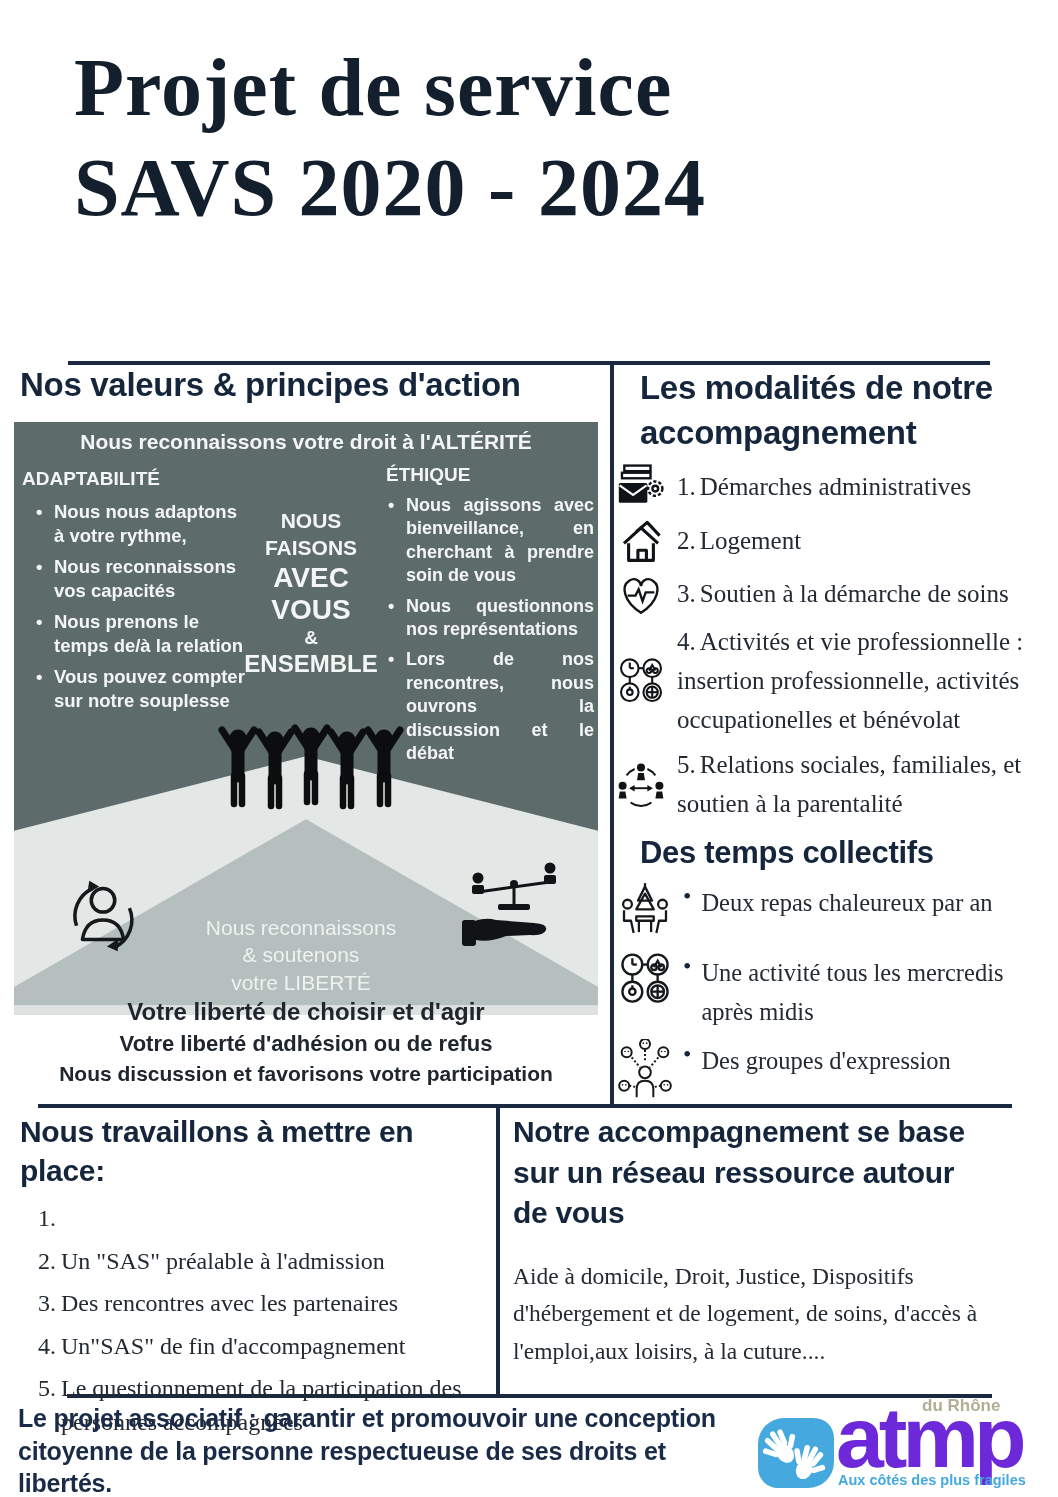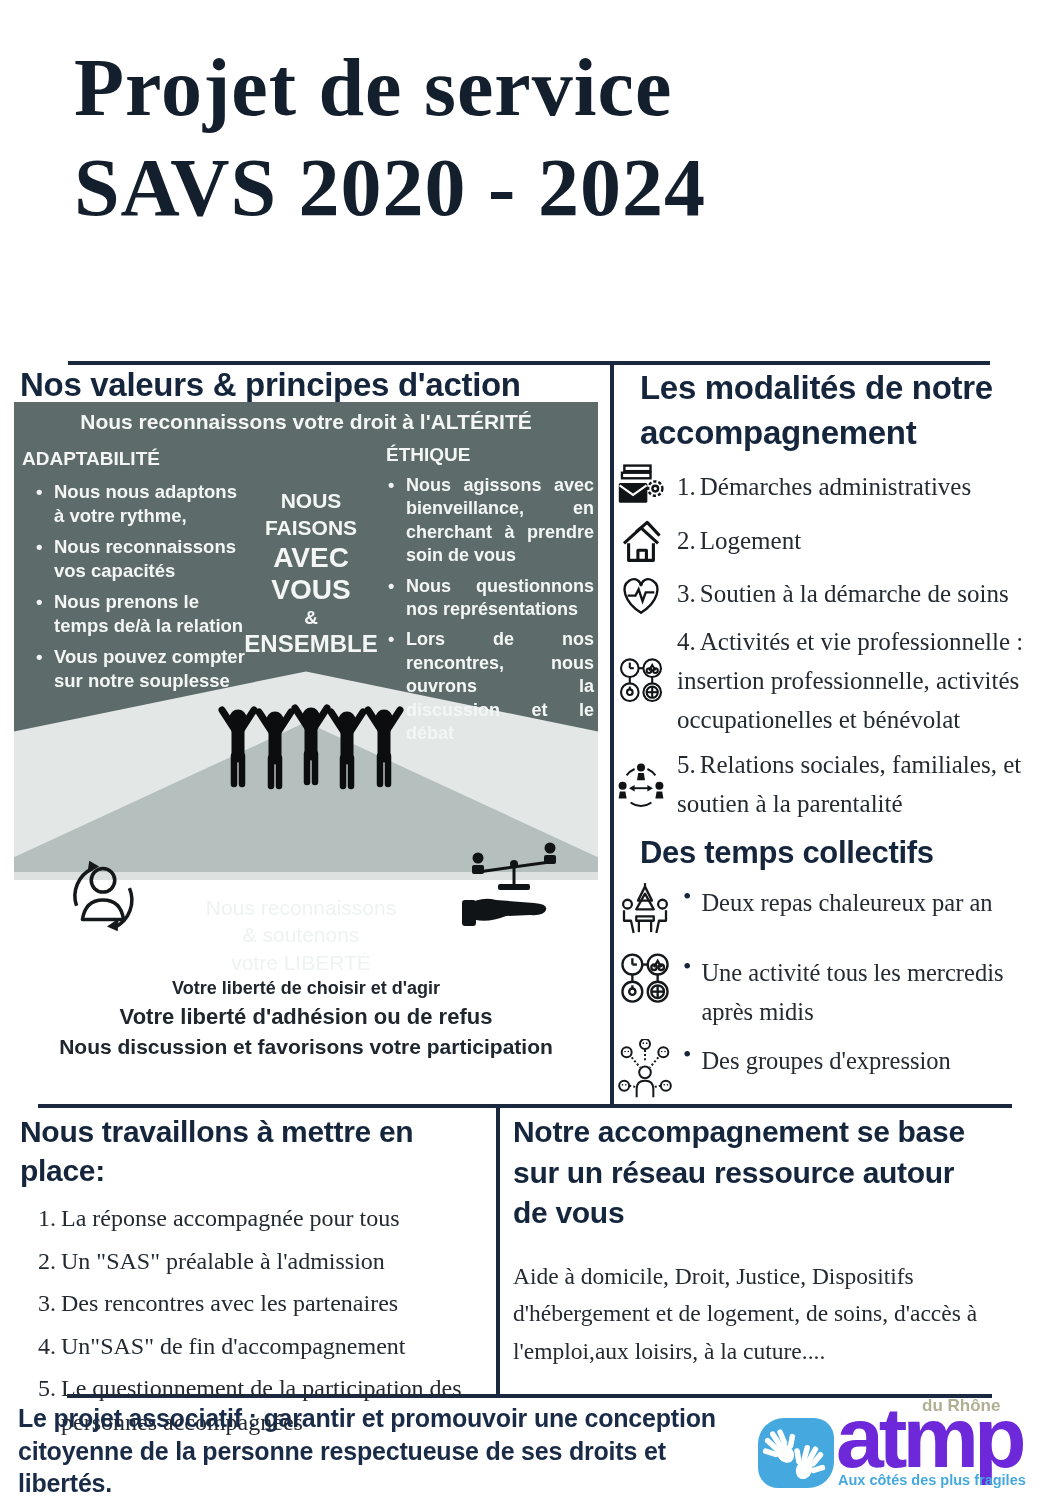--- a/index.html
+++ b/index.html
@@ -7,39 +7,39 @@
         font-family:"Liberation Sans",sans-serif;color:#15263c;}
   
   .title{position:absolute;left:74px;top:38px;font-family:"Liberation Serif",serif;
          font-weight:bold;font-size:82px;line-height:1.22;color:#131f2c;letter-spacing:1px;}
   
   .rule{position:absolute;background:#1a2940;}
   
   .h-sans{font-weight:bold;color:#15263c;letter-spacing:-0.3px;}
   .left-head{position:absolute;left:20px;top:366px;font-size:33px;}
   
-  .vbox{position:absolute;left:14px;top:402px;width:584px;height:478px;}
+  .vbox{position:absolute;left:14px;top:422px;width:584px;height:593px;}
   .vbox svg.bg{position:absolute;left:0;top:0;width:100%;height:100%;}
   .vbox .ct{position:absolute;z-index:2;}
   .wtxt{color:#f3f6f5;}
   .banner{left:0;top:8px;width:584px;text-align:center;font-size:21px;font-weight:bold;}
   .lab{font-size:19px;font-weight:bold;}
   .blist{list-style:none;margin:0;padding:0;font-size:18.5px;line-height:1.3;font-weight:600;}
   .blist li{position:relative;padding-left:18px;margin-bottom:7px;}
   .blist li::before{content:"•";position:absolute;left:0;top:0;}
   .motto{left:214px;top:86px;width:166px;text-align:center;font-weight:bold;}
   .motto .m0,.motto .m1{font-size:21px;line-height:1.28;}
   .motto .m2,.motto .m3{font-size:28px;line-height:1.15;}
   .motto .m4{font-size:19px;line-height:1.25;}
   .motto .m5{font-size:24px;line-height:1.2;}
   .jlist{text-align:justify;}
   .liberty{left:142px;top:492px;width:290px;text-align:center;font-size:21px;
            font-weight:normal;line-height:1.3;color:#eef2f1;}
   .statements{left:0;top:576px;width:584px;text-align:center;color:#20262e;font-weight:bold;}
-  .statements .s0{font-size:18px;margin-bottom:5px;}
+  .statements .s0{font-size:24px;margin-bottom:5px;}
   .statements .s1{font-size:22px;margin-bottom:5px;}
   .statements .s2{font-size:21px;}
   
   .rcol{position:absolute;left:617px;top:366px;width:434px;}
   .rcol .rhead{font-size:33px;line-height:1.35;padding-left:23px;width:400px;}
   .mlist{margin-top:8px;}
   .m-item{display:flex;align-items:center;margin-bottom:6px;}
   .m-ic{width:48px;flex:none;margin-right:12px;margin-top:1px;}
   .m-body{font-family:"Liberation Serif",serif;font-size:25px;line-height:1.56;color:#242a31;}
   .m-num{margin-right:4px;}
@@ -364,21 +364,20 @@
         <div class="c-text">Des groupes d'expression</div>
       </div>
     </div>
   </div>
 
   <div class="bl">
     <div class="bhead h-sans">Nous travaillons à mettre en place:</div>
     <div class="slist">
       <div class="s-item">
         <span class="s-num">1.</span>
-          <span>La réponse accompagnée pour tous</span>
       </div>
       <div class="s-item">
         <span class="s-num">2.</span>
           <span>Un "SAS" préalable à l'admission</span>
       </div>
       <div class="s-item">
         <span class="s-num">3.</span>
           <span>Des rencontres avec les partenaires</span>
       </div>
       <div class="s-item">

